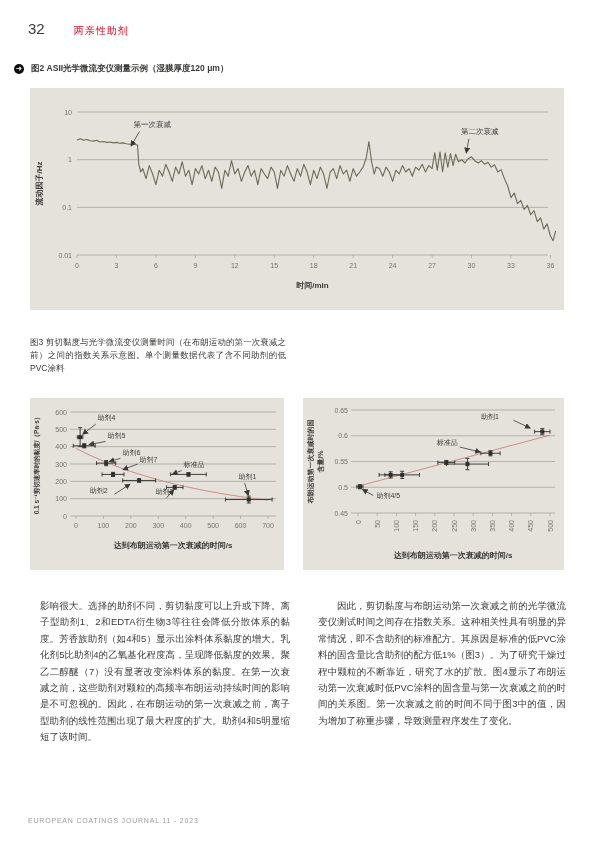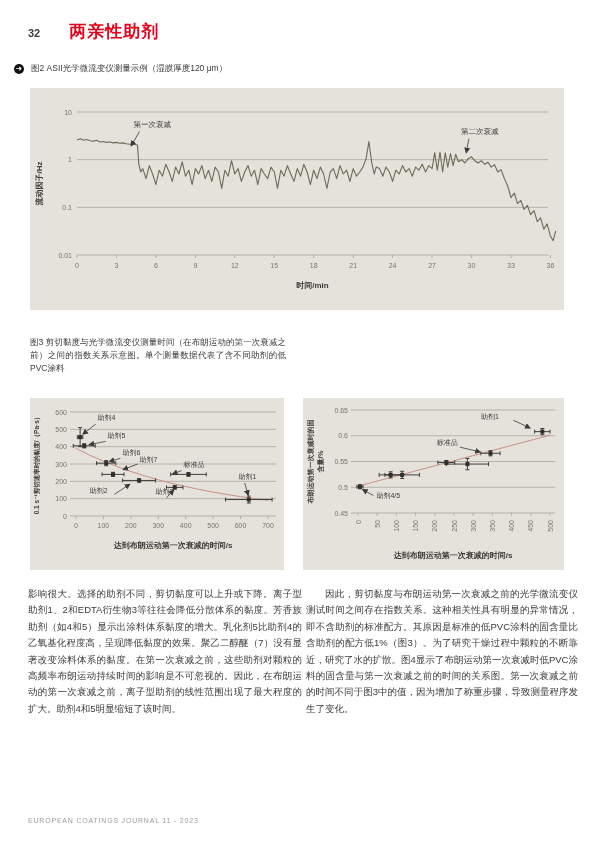--- a/index.html
+++ b/index.html
@@ -1,35 +1,35 @@
 <!DOCTYPE html>
 <html><head>
 <meta charset="utf-8">
 <style>
   html,body{margin:0;padding:0;background:#fff}
   .page{position:relative;width:600px;height:849px;background:#ffffff;
         font-family:"Liberation Sans","DejaVu Sans",sans-serif;color:#3a3a38;overflow:hidden}
   .header{position:absolute;top:20px;left:28px;display:flex;gap:29px;align-items:baseline}
-  .pagenum{font-size:11px;font-weight:bold}
-  .section{font-size:17px;font-weight:bold;letter-spacing:1px}
+  .pagenum{font-size:15px;font-weight:normal}
+  .section{font-size:10px;font-weight:normal;letter-spacing:1px}
   .fig2cap{position:absolute;top:63px;left:14px;display:flex;gap:7px;align-items:center}
   .capicon{width:10px;height:10px;border-radius:50%;background:#101010;color:#fff;
            font-size:7.5px;line-height:10px;text-align:center;flex:0 0 auto}
-  .captext{font-size:8.5px;font-weight:normal}
+  .captext{font-size:8.5px;font-weight:bold}
   .panel{position:absolute;background:#e5e2dc}
   .p2{left:30px;top:88px;width:534px;height:222px}
   .p3{left:30px;top:398px;width:254px;height:172px}
   .p4{left:303px;top:398px;width:261px;height:172px}
   .cap{position:absolute;font-size:8.5px;font-weight:normal;line-height:1.55;text-align:justify}
   .c3{left:30px;top:336px;width:256px}
   .c4{left:303px;top:336px;width:262px}
   .col{position:absolute;top:586px;font-size:9.5px;line-height:16.4px;text-align:justify}
   .colL{left:28px;width:274px}
   .colR{left:306px;width:272px}
-  .col p{margin:0}
+  .col p{margin:12px}
   .col p.ind{text-indent:2em}
   .footer{position:absolute;left:28px;top:817px;font-size:7px;color:#9b9b99;letter-spacing:.8px}
   svg text{font-family:"Liberation Sans","DejaVu Sans",sans-serif}
   .tick{font-size:7px;fill:#76746c}
   .axlab{font-size:8px;font-weight:bold;fill:#3a3a38}
   .ylab3{font-size:6.5px;font-weight:bold;fill:#3a3a38}
   .ylab4{font-size:7px;font-weight:bold;fill:#3a3a38}
   .ann{font-size:7px;fill:#3a3a38;text-anchor:start}
   .ann2{font-size:7.5px;fill:#3a3a38;text-anchor:start}
 </style>

